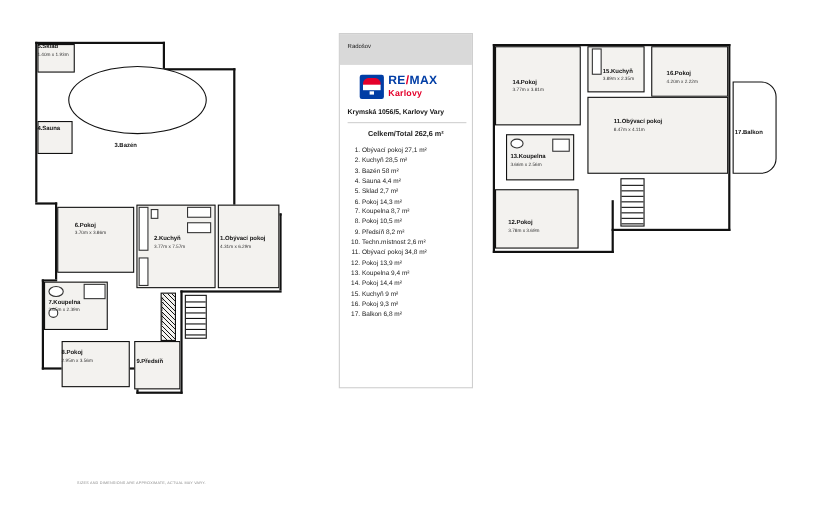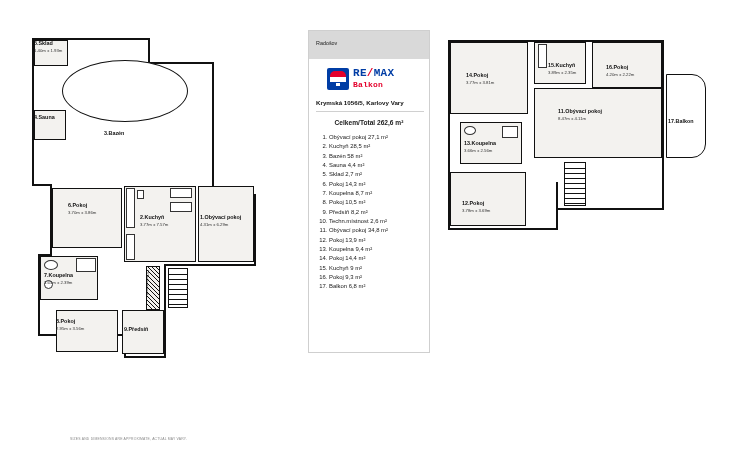--- a/index.html
+++ b/index.html
@@ -23,21 +23,21 @@
 
   
   #legend{
     position:absolute;left:308px;top:30px;width:122px;height:323px;
     background:#ffffff;border:0.8px solid #cfcfcf;box-sizing:border-box;
   }
   #legend-header{
     position:absolute;left:0;top:0;width:100%;height:28px;background:#d9d9d9;
   }
   #legend-header .town{position:absolute;left:7px;top:9px;font-size:5.4px;color:#222;}
-  .remax-logo{position:absolute;left:18px;top:36px;width:88px;height:26px;font-family:Liberation Mono, monospace;}
+  .remax-logo{position:absolute;left:18px;top:36px;width:88px;height:26px;}
   .remax-balloon{
     position:absolute;left:0;top:1px;width:22px;height:22px;background:#003da5;
     border-radius:2px;overflow:hidden;
   }
   .remax-balloon .b-red{position:absolute;left:3px;top:3px;width:16px;height:10px;background:#e4002b;border-radius:8px 8px 8px 8px;}
   .remax-balloon .b-white{position:absolute;left:3px;top:9px;width:16px;height:5px;background:#fff;}
   .remax-balloon .b-basket{position:absolute;left:9px;top:15px;width:4px;height:3px;background:#fff;}
   .remax-word{position:absolute;left:26px;top:0px;font-size:11px;font-weight:bold;letter-spacing:0.3px;}
   .remax-word .re{color:#003da5;}
   .remax-word .slash{color:#e4002b;}
@@ -151,21 +151,21 @@
 
     <div class="remax-logo">
       <div class="remax-balloon">
         <div class="b-red"></div>
           <div class="b-white"></div>
           <div class="b-basket"></div>
       </div>
       <div class="remax-word">
         <span class="re">RE</span><span class="slash">/</span><span class="max">MAX</span>
       </div>
-      <div class="remax-sub">Balkon</div>
+      <div class="remax-sub">Karlovy</div>
     </div>
 
     <div id="addr">Krymská 1056/5, Karlovy Vary</div>
     <div id="legend-rule"></div>
     <div id="total">Celkem/Total  262,6 m²</div>
 
     <div id="items">
       <ol>
         <li>Obývací pokoj 27,1 m²</li>
         <li>Kuchyň 28,5 m²</li>

